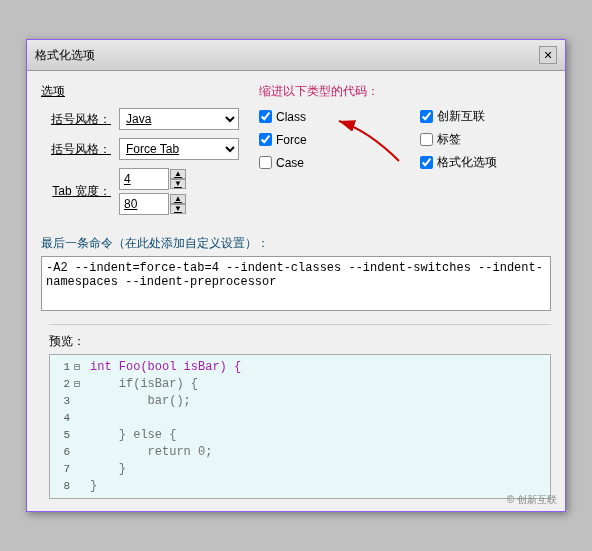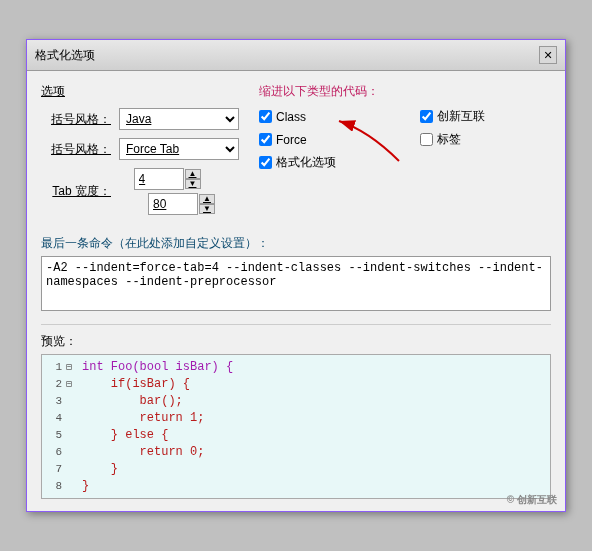--- a/index.html
+++ b/index.html
@@ -158,20 +158,21 @@
       font-size: 12px;
       padding: 4px;
       resize: none;
       font-family: "Courier New", monospace;
       color: #000;
     }
     .preview-section {
       margin-top: 10px;
       border-top: 1px solid #ccc;
       padding-top: 8px;
+      margin-left: 8px;
     }
     .preview-label {
       font-size: 12px;
       color: #000;
       margin-bottom: 4px;
     }
     .preview-area {
       background: #e8f8f8;
       border: 1px solid #aaa;
       padding: 4px 0;
@@ -195,34 +196,33 @@
       flex-shrink: 0;
     }
     .fold-icon {
       width: 14px;
       flex-shrink: 0;
       color: #666;
       font-size: 10px;
       margin-right: 2px;
     }
     .code-text {
-      color: #b91c1c;
+      color: #737373;
     }
     .code-text.blue { color: #a21caf; }
     .arrow-annotation {
       position: absolute;
       pointer-events: none;
     }
     .watermark {
       position: absolute;
       bottom: 4px;
       right: 8px;
       font-size: 10px;
       color: #888;
-      font-weight: bold;
     }
   </style>
 </head>
 <body>
 
 <div class="dialog">
 
   <div class="title-bar">
     <span class="title-bar-title">格式化选项</span>
     <div class="close-btn">✕</div>
@@ -251,21 +251,21 @@
         <div class="form-row">
           <span class="form-label">Tab 宽度：</span>
           <div class="spinner-wrap">
             <div class="input-with-spinner">
               <input class="spinner-input" type="text" value="4" style="">
               <div class="spinner-buttons">
                 <div class="spin-btn">▲</div>
                 <div class="spin-btn">▼</div>
               </div>
             </div>
-            <div class="input-with-spinner" style="margin-top:3px;margin-left:29px;">
+            <div class="input-with-spinner" style="margin-top:3px;">
               <input class="spinner-input" type="text" value="80" style="">
               <div class="spinner-buttons">
                 <div class="spin-btn">▲</div>
                 <div class="spin-btn">▼</div>
               </div>
             </div>
           </div>
         </div>
       </div>
 
@@ -280,20 +280,24 @@
             <input type="checkbox" checked="" style="">
             <span>创新互联</span>
           </div>
           <div class="checkbox-item">
             <input type="checkbox" checked="" style="">
             <span>Force</span>
           </div>
           <div class="checkbox-item">
             <input type="checkbox" style="">
             <span>标签</span>
+          </div>
+          <div class="checkbox-item">
+            <input type="checkbox" style="">
+            <span>Case</span>
           </div>
           <div class="checkbox-item">
             <input type="checkbox" checked="" style="">
             <span>格式化选项</span>
           </div>
         </div>
 
         <div class="arrow-annotation" style="position:absolute; top:28px; left:60px; pointer-events:none;">
           <svg width="90" height="60" viewBox="0 0 90 60">
             <defs>
@@ -326,21 +330,20 @@
           <span class="code-text">&nbsp;&nbsp;&nbsp;&nbsp;if(isBar) {</span>
         </div>
         <div class="code-line">
           <span class="line-num">3</span>
           <span class="fold-icon">&nbsp;</span>
           <span class="code-text">&nbsp;&nbsp;&nbsp;&nbsp;&nbsp;&nbsp;&nbsp;&nbsp;bar();</span>
         </div>
         <div class="code-line">
           <span class="line-num">4</span>
           <span class="fold-icon">&nbsp;</span>
-          <span class="code-text">&nbsp;&nbsp;&nbsp;&nbsp;&nbsp;&nbsp;&nbsp;&nbsp;return 1;</span>
         </div>
         <div class="code-line">
           <span class="line-num">5</span>
           <span class="fold-icon">&nbsp;</span>
           <span class="code-text">&nbsp;&nbsp;&nbsp;&nbsp;} else {</span>
         </div>
         <div class="code-line">
           <span class="line-num">6</span>
           <span class="fold-icon">&nbsp;</span>
           <span class="code-text">&nbsp;&nbsp;&nbsp;&nbsp;&nbsp;&nbsp;&nbsp;&nbsp;return 0;</span>

